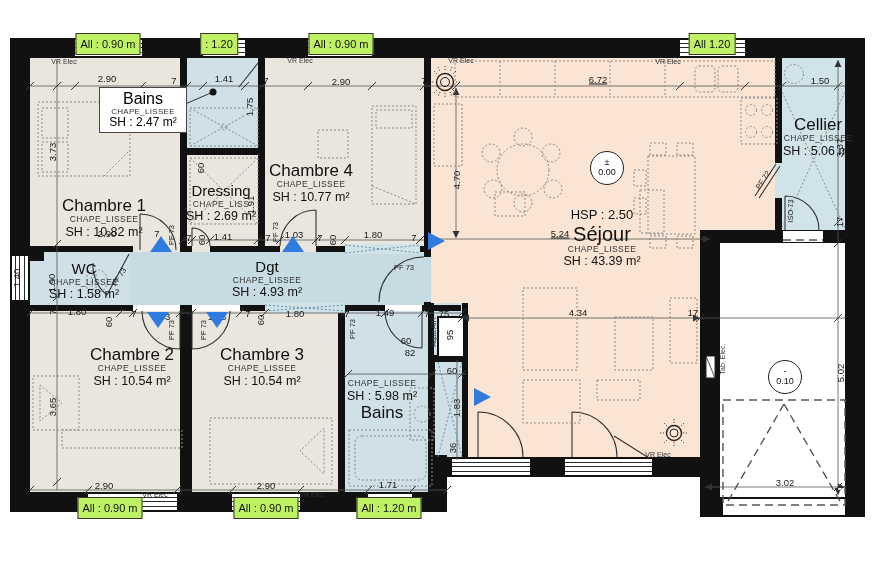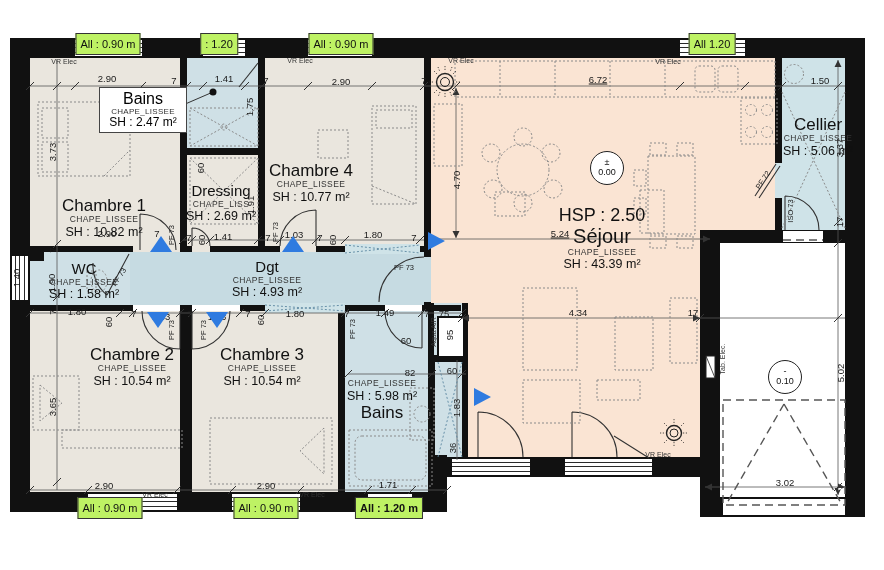--- a/index.html
+++ b/index.html
@@ -29,21 +29,21 @@
   .tech{position:absolute;font-size:7px;color:#333;white-space:nowrap;
         transform:translate(-50%,-50%);z-index:30;}
   .tech.v{transform:translate(-50%,-50%) rotate(-90deg);}
   .rl{position:absolute;transform:translate(-50%,-50%);text-align:center;
       line-height:1.12;color:#111;z-index:31;white-space:nowrap;}
   .rl .n{font-size:17px;display:block;}
   .rl .n.big{font-size:20px;}
   .rl .n.med{font-size:15px;}
   .rl .f{font-size:8.5px;color:#333;letter-spacing:.4px;display:block;}
   .rl .a{font-size:12.5px;display:block;}
-  .rl .h{font-size:18px;display:block;}
+  .rl .h{font-size:13px;display:block;}
   .wbox{position:absolute;background:#bef264;border:1px solid #333;font-size:11px;
         color:#111;display:flex;align-items:center;justify-content:center;
         transform:translate(-50%,-50%);padding:0 4px;height:20px;
         white-space:nowrap;z-index:35;}
   .callout{position:absolute;background:#fff;border:1px solid #444;
            text-align:center;z-index:35;padding:2px 4px;line-height:1.1;}
   .callout .n{font-size:16px;display:block;}
   .callout .f{font-size:8px;color:#333;display:block;letter-spacing:.3px;}
   .callout .a{font-size:12px;display:block;}
   .lvl{position:absolute;width:32px;height:32px;border:1.5px solid #222;
@@ -284,21 +284,21 @@
     </div>
   <div class="wbox" style="left:712px;top:44px;">
       <span>All 1.20</span>
     </div>
   <div class="wbox" style="left:110px;top:508px;">
       <span>All : 0.90 m</span>
     </div>
   <div class="wbox" style="left:266px;top:508px;">
       <span>All : 0.90 m</span>
     </div>
-  <div class="wbox" style="left:389px;top:508px;font-weight:bold;">
+  <div class="wbox" style="left:389px;top:508px;">
       <span>All : 1.20 m</span>
     </div>
 
   <div class="callout" style="left:99px;top:87px;width:78px;">
     <span class="n">Bains</span>
     <span class="f">CHAPE_LISSEE</span>
     <span class="a">SH : 2.47 m²</span>
   </div>
   <div class="rl" style="left:104px;top:205px;margin-top:12px;">
     <span class="n">Chambre 1</span>
@@ -396,21 +396,21 @@
   <span class="dim" style="left:190px;top:313px;">7</span>
   <span class="dim" style="left:217px;top:316px;">1.03</span>
   <span class="dim" style="left:248px;top:313px;">7</span>
   <span class="dim v" style="left:260px;top:320px;">60</span>
   <span class="dim" style="left:295px;top:313px;">1.80</span>
   <span class="dim" style="left:347px;top:313px;">7</span>
   <span class="dim" style="left:385px;top:312px;">1.49</span>
   <span class="dim" style="left:427px;top:313px;">7</span>
   <span class="dim" style="left:444px;top:313px;">75</span>
   <span class="dim v" style="left:449px;top:335px;">95</span>
-  <span class="dim" style="left:410px;top:372px;">82</span>
+  <span class="dim" style="left:410px;top:352px;">82</span>
   <span class="dim" style="left:452px;top:370px;">60</span>
   <span class="dim" style="left:406px;top:340px;">60</span>
   <span class="dim v" style="left:456px;top:408px;">1.83</span>
   <span class="dim v" style="left:452px;top:448px;">36</span>
   <span class="dim" style="left:560px;top:233px;text-decoration:underline;">5.24</span>
   <span class="dim" style="left:578px;top:312px;">4.34</span>
   <span class="dim" style="left:693px;top:312px;">17</span>
   <span class="dim v" style="left:839px;top:148px;">3.37</span>
   <span class="dim v" style="left:839px;top:222px;">17</span>
   <span class="dim v" style="left:840px;top:373px;">5.02</span>

